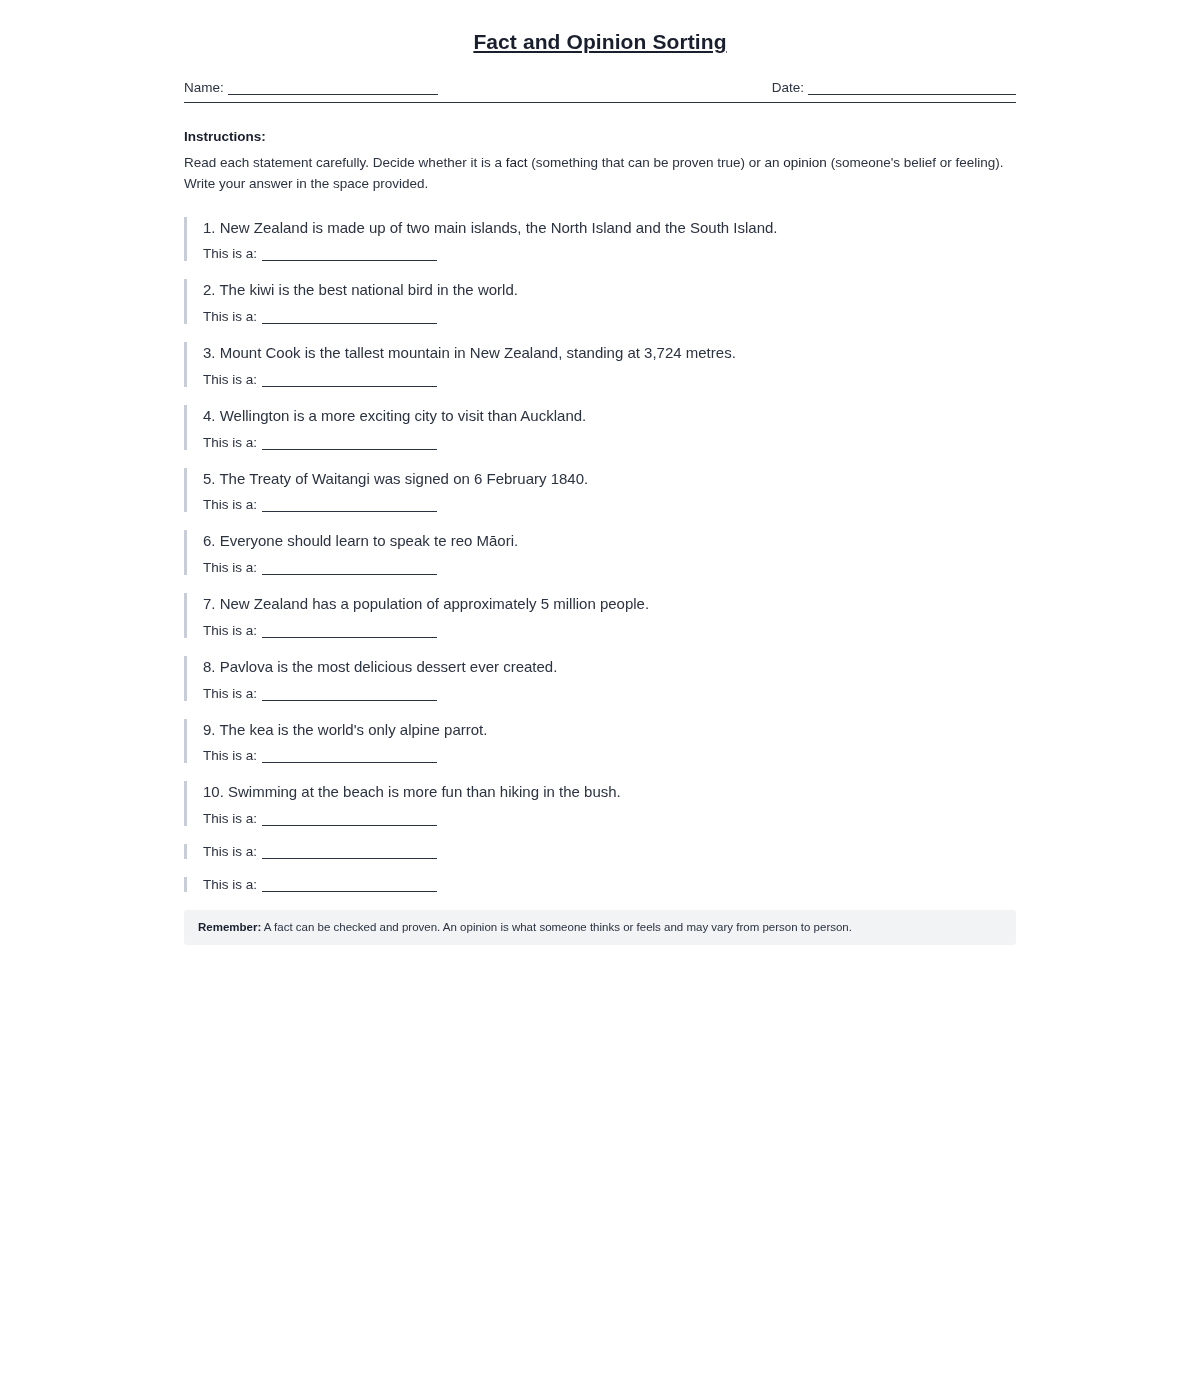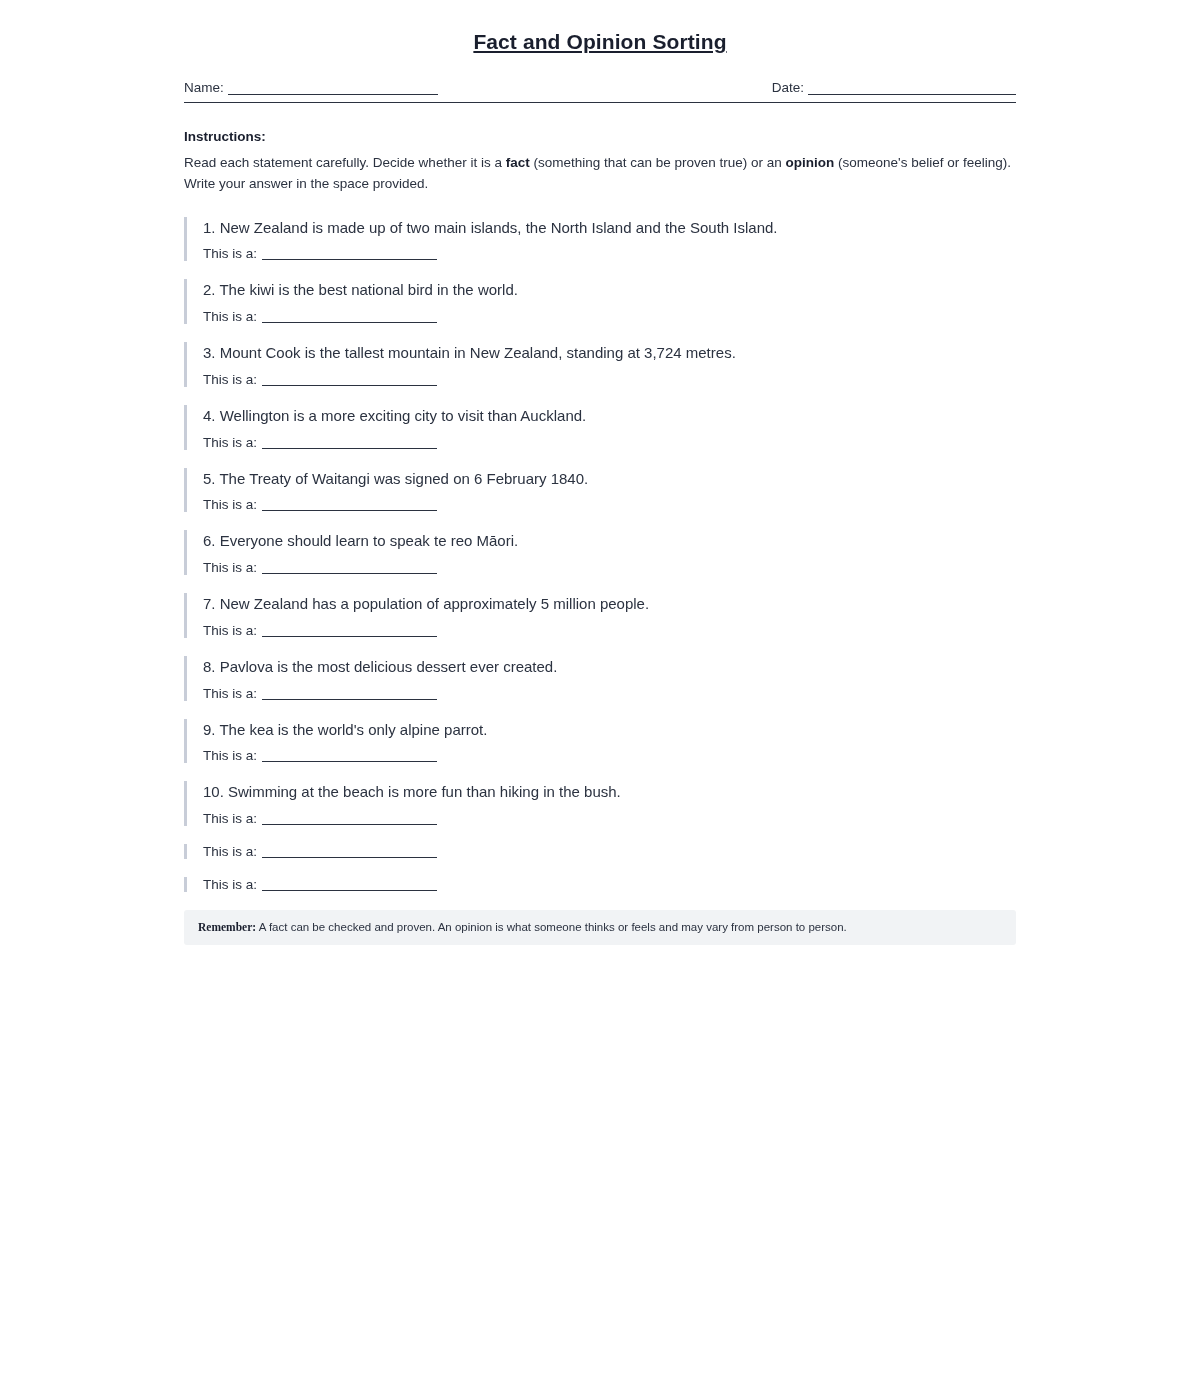--- a/index.html
+++ b/index.html
@@ -66,59 +66,59 @@
     font-weight: bold;
     color: #1a1f2e;
     margin: 0 0 8px 0;
   }
   .instructions-text {
     font-size: 13.5px;
     line-height: 1.58;
     margin: 0;
     color: #2b3240;
   }
-  .instructions-text b { font-weight: bold; color: #1a1f2e; }
+  .instructions-text b { font-weight: normal; color: #1a1f2e; }
   .items-list {
     margin-top: 22px;
   }
   .item {
     border-left: 3px solid #c8cdd8;
     padding: 0 0 0 16px;
     margin-bottom: 18px;
   }
   .item-statement {
     font-size: 15px;
     line-height: 1.45;
     margin: 0 0 8px 0;
     color: #2b3240;
   }
   .answer-row {
     display: flex;
-    align-items: flex-start;
+    align-items: flex-end;
     font-size: 13.5px;
     color: #2b3240;
     white-space: nowrap;
   }
   .answer-label { margin-right: 5px; }
   .answer-blank {
     display: inline-block;
     width: 175px;
     height: 13px;
     border-bottom: 1px solid #2b3240;
   }
   .remember-box {
     margin-top: 16px;
     background: #f1f3f5;
     border-radius: 3px;
     padding: 9px 14px;
     font-size: 11.5px;
     line-height: 1.45;
     color: #2b3240;
   }
-  .remember-box b { font-weight: bold; color: #1a1f2e; font-family: Liberation Serif, serif; }
+  .remember-box b { font-weight: bold; color: #1a1f2e; }
 </style>
 </head>
 <body>
 
 <div class="page">
 
   <h1 class="worksheet-title">Fact and Opinion Sorting</h1>
 
   <div class="meta-row">
     <div class="meta-field name-field">

